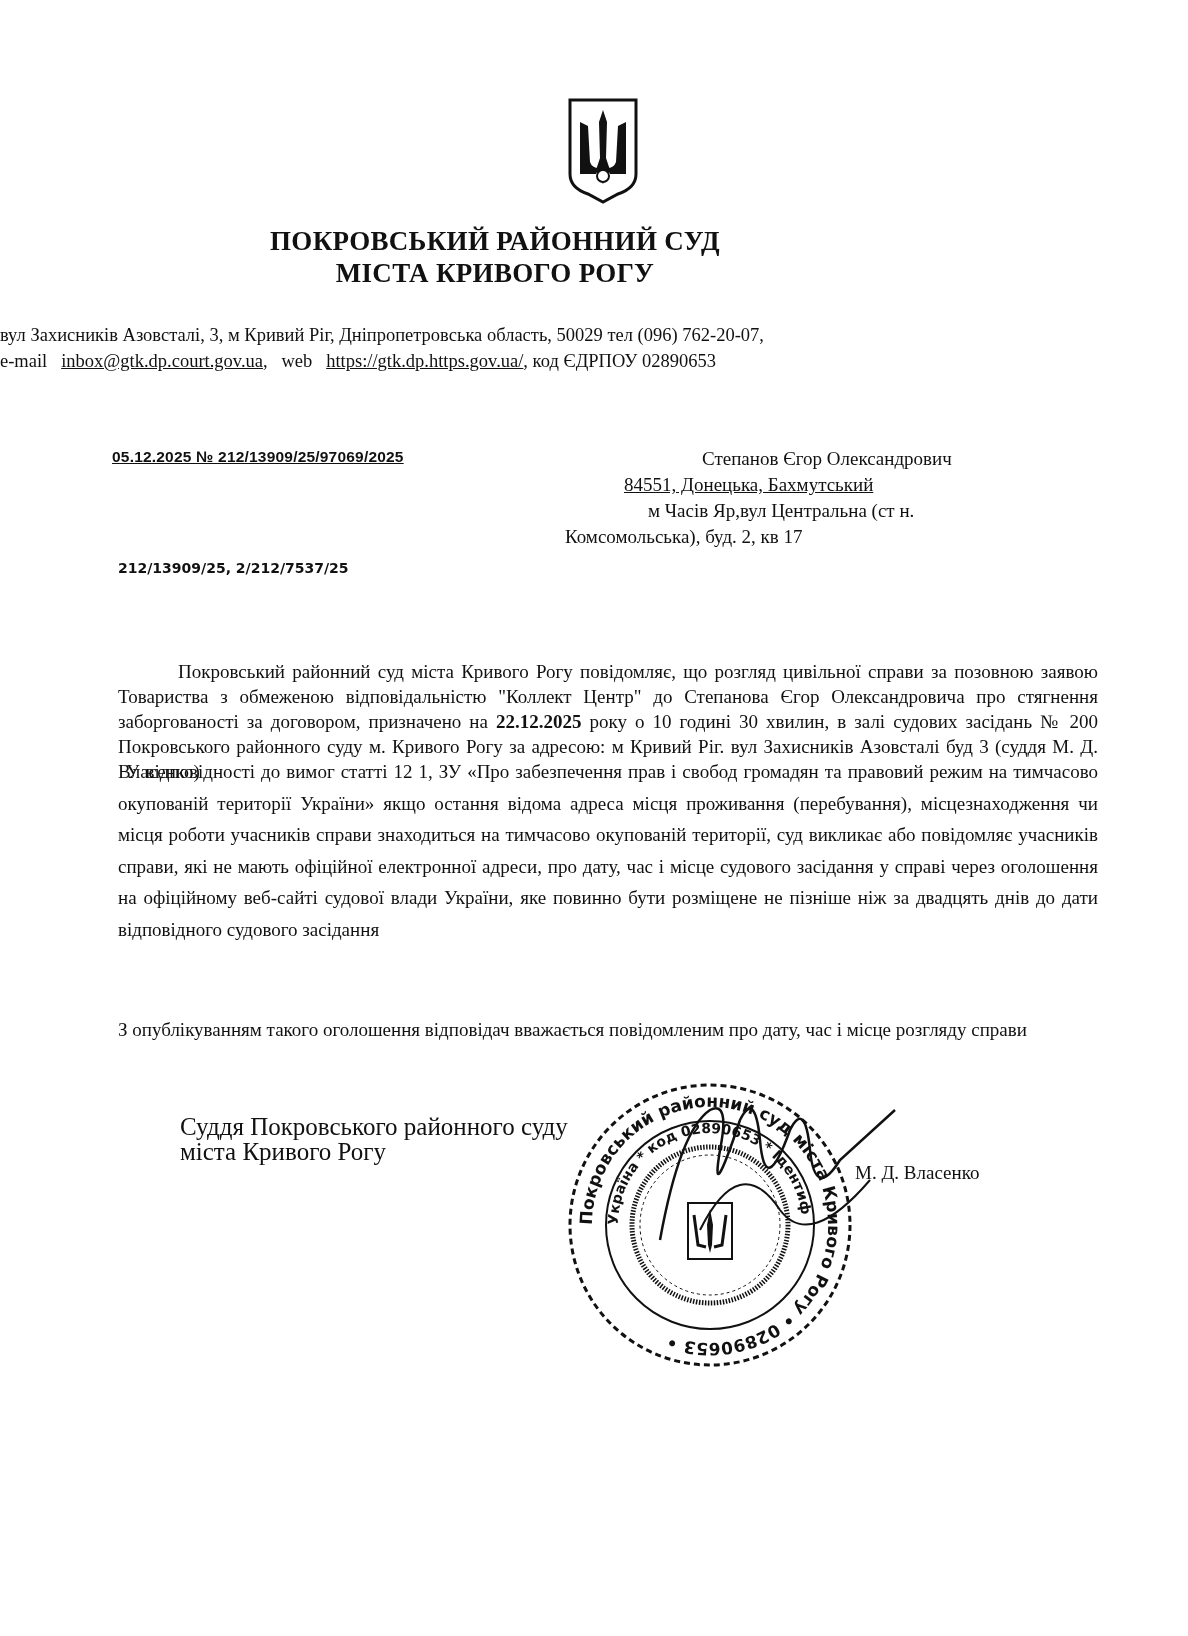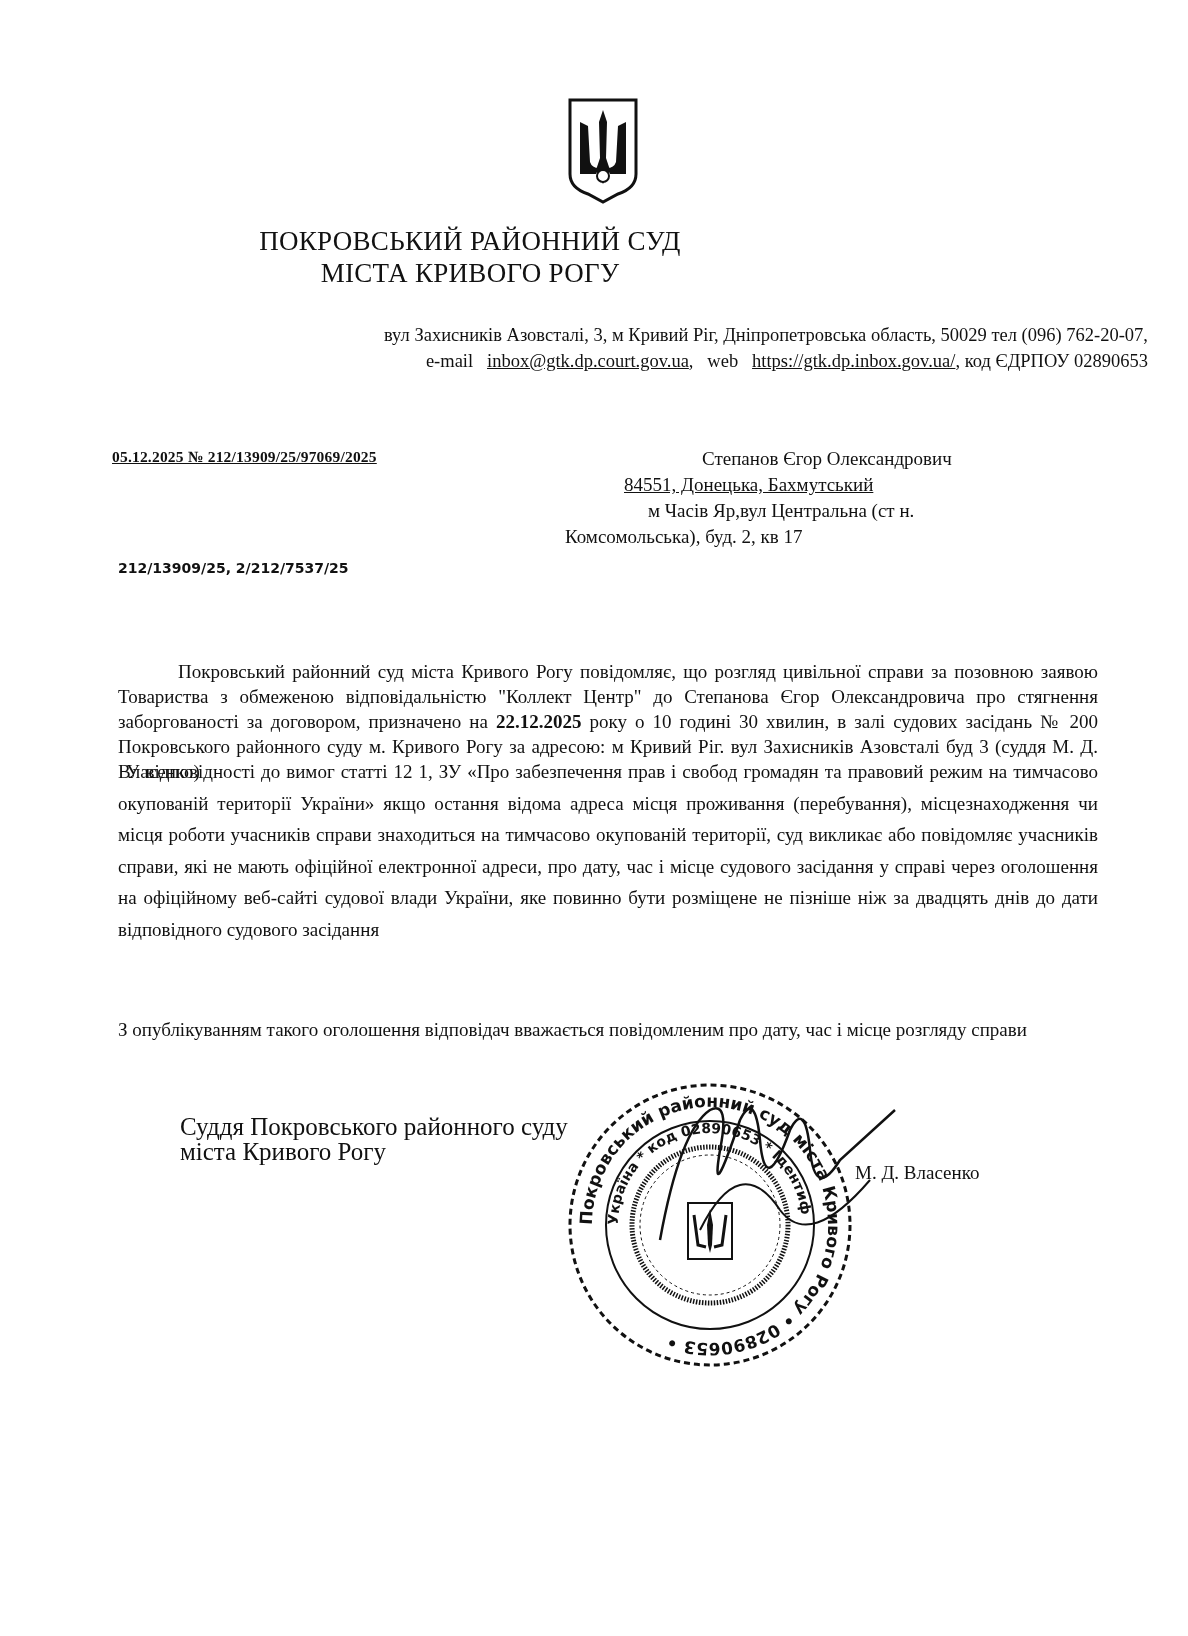--- a/index.html
+++ b/index.html
@@ -3,33 +3,33 @@
 <meta charset="utf-8">
 <style>
   html, body { margin: 0; padding: 0; background: #ffffff; }
   body {
     width: 1188px; height: 1636px; position: relative; overflow: hidden;
     font-family: "Liberation Serif", "DejaVu Serif", serif; color: #111111;
   }
   .abs { position: absolute; }
   .emblem { left: 566px; top: 96px; width: 74px; height: 110px; }
   .court-name {
-    left: 0; width: 940px; text-align: center; font-weight: normal;
-    font-size: 27px; letter-spacing: 0.3px; line-height: 34px;
+    left: 0; width: 940px; text-align: center; font-weight: bold;
+    font-size: 27px; letter-spacing: 0.3px; line-height: 34px; padding-left: 25px;
   }
   .cn1 { top: 224px; }
   .cn2 { top: 256px; }
   .contacts {
-    left: 0; width: 1148px; text-align: right; font-size: 18.5px; line-height: 26px;
+    left: 0; width: 1148px; text-align: left; font-size: 18.5px; line-height: 26px;
     top: 322px;
   }
   .contacts .u { text-decoration: underline; }
   .outnum {
     left: 112px; top: 448px; font-size: 15.5px; font-weight: bold;
-    text-decoration: underline; font-family: Liberation Serif, serif; letter-spacing: 0.2px;
+    text-decoration: underline; font-family: Liberation Sans, sans-serif; letter-spacing: 0.2px;
   }
   .recipient { font-size: 19px; line-height: 26px; }
   .r1 { left: 702px; top: 446px; }
   .r2 { left: 624px; top: 472px; text-decoration: underline; }
   .r3 { left: 648px; top: 498px; }
   .r4 { left: 565px; top: 524px; }
   .refs {
     left: 118px; top: 560px; font-size: 14px; font-family: "DejaVu Sans", sans-serif; font-weight: bold;
   }
   .body-block {
@@ -57,21 +57,21 @@
 
 <div class="abs court-name cn1">ПОКРОВСЬКИЙ РАЙОННИЙ СУД</div>
 <div class="abs court-name cn2">МІСТА КРИВОГО РОГУ</div>
 
 <div class="abs contacts">
   <div>вул  Захисників Азовсталі, 3, м  Кривий Ріг,  Дніпропетровська область, 50029 тел  (096) 762-20-07,</div>
   <div>
     <span>e-mail</span>&nbsp;&nbsp;
     <span class="u">inbox@gtk.dp.court.gov.ua</span>,&nbsp;&nbsp;
     <span>web</span>&nbsp;&nbsp;
-    <span class="u">https://gtk.dp.inbox.gov.ua/</span>,
+    <span class="u">https://gtk.dp.https.gov.ua/</span>,
     <span>код ЄДРПОУ 02890653</span>
   </div>
 </div>
 
 <div class="abs outnum">05.12.2025 №  212/13909/25/97069/2025</div>
 
 <div class="abs recipient r1">Степанов Єгор Олександрович</div>
 <div class="abs recipient r2">84551,  Донецька,  Бахмутський</div>
 <div class="abs recipient r3">м  Часів Яр,вул  Центральна (ст н.</div>
 <div class="abs recipient r4">Комсомольська), буд. 2, кв  17</div>

